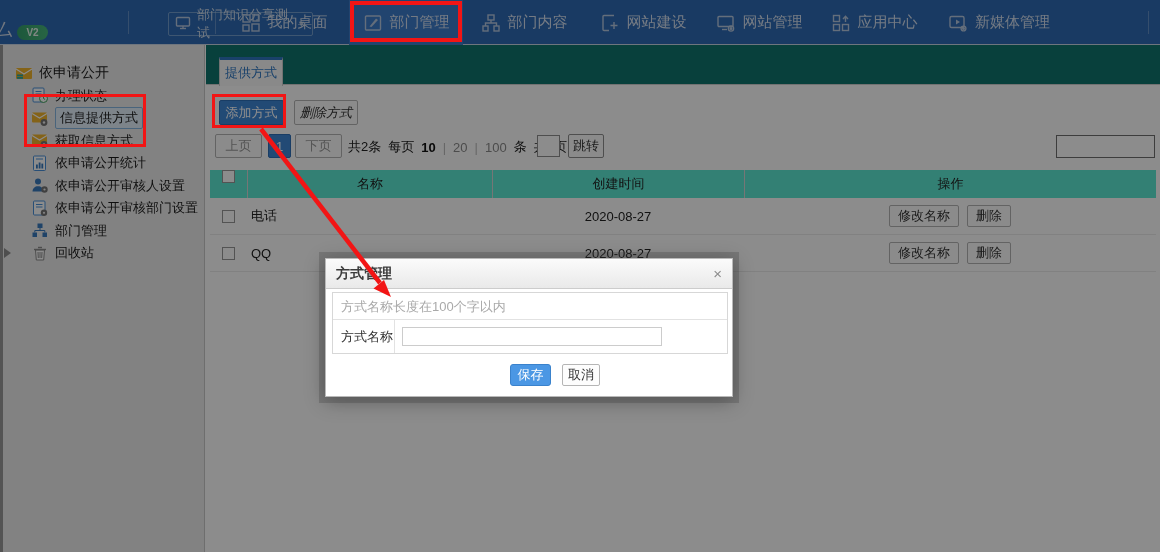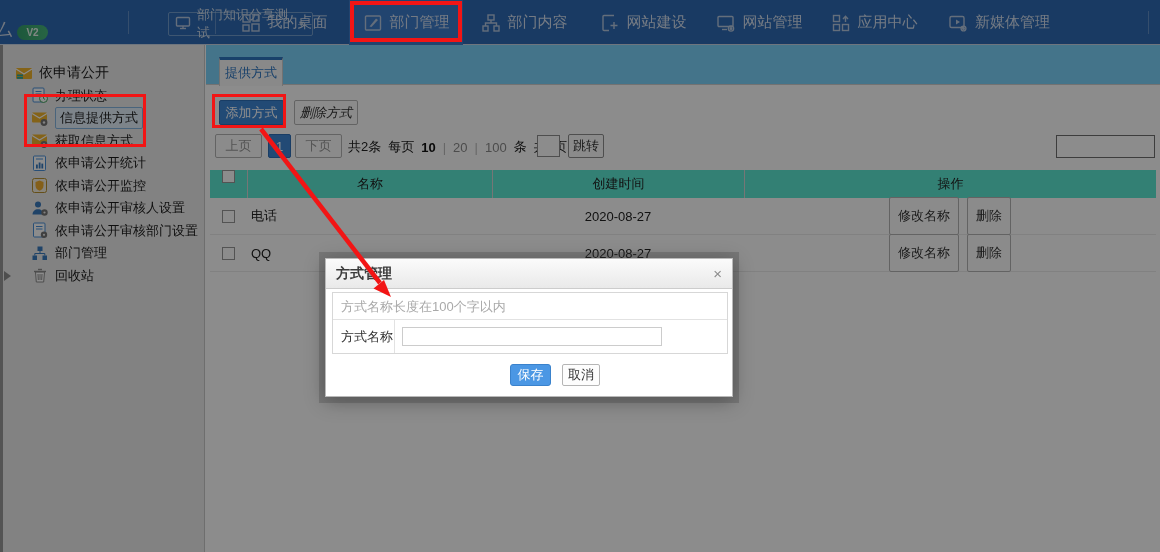--- a/index.html
+++ b/index.html
@@ -33,21 +33,21 @@
   .tree-item { position:relative; height:22.5px; display:flex; align-items:center; gap:6px;
                font-size:13px; color:#1a1a1a; cursor:pointer; white-space:nowrap; }
   .tree-item.lvl0 { padding-left:15px; font-size:14px; }
   .tree-item.lvl1 { padding-left:31px; }
   .tree-icon { width:18px; height:17px; flex:0 0 18px; }
   .tree-label.selected { background:#e3f0fb; border:1px solid #86b6e2; padding:1px 4px; border-radius:2px; }
   .expand-caret { position:absolute; left:4px; top:6px; width:0; height:0;
                   border-left:7px solid #8f8f8f; border-top:5px solid transparent; border-bottom:5px solid transparent; }
 
   .content { position:absolute; left:206px; top:45px; width:954px; height:507px; background:#fff; }
-  .tabstrip { position:absolute; left:0; top:0; width:954px; height:40px; background:#7dd3fc;
+  .tabstrip { position:absolute; left:0; top:0; width:954px; height:40px; background:#0f766e;
               border-bottom:1px solid #cfcfcf; }
   .tab { position:absolute; left:13px; top:12px; width:64px; height:29px; background:#fafafa;
          border:1px solid #cfcfcf; border-top:3px solid #2f77c2; border-bottom:none;
          color:#2f77c2; font-size:13px; display:flex; align-items:center; justify-content:center; cursor:pointer; }
 
   .btn { display:flex; align-items:center; justify-content:center; font-size:13px; cursor:pointer;
          border:1px solid #b5b5b5; background:#fdfdfd; color:#333; border-radius:2px; }
   .btn-primary { background:#3f87d6; border-color:#2f6fb8; color:#fff; }
   .btn-add { position:absolute; left:13px; top:55px; width:65px; height:25px; }
   .btn-del { position:absolute; left:88px; top:55px; width:64px; height:25px;font-style:italic; }
@@ -69,21 +69,21 @@
   .tbl-head { display:flex; height:28px; background:#5eead4; align-items:center; }
   .tbl-row  { display:flex; height:37px; align-items:center; border-bottom:1px solid #ececec; background:#fff; }
   .c-check { width:37px; display:flex; justify-content:center; }
   .c-name  { width:245px; padding-left:4px; }
   .c-date  { width:252px; text-align:center; }
   .c-act   { flex:1; text-align:center; display:flex; justify-content:center; gap:8px; }
   .tbl-head .c-name, .tbl-head .c-date { text-align:center; padding-left:0; }
   .tbl-head > div { border-left:1px solid #d8d8d8; height:28px; line-height:28px; }
   .tbl-head > div:first-child { border-left:none; }
   .checkbox { width:13px; height:13px; border:1px solid #979797; background:#fff; cursor:pointer; }
-  .act-btn { height:38px; padding:0 8px; display:inline-flex; align-items:center; }
+  .act-btn { height:22px; padding:0 8px; display:inline-flex; align-items:center; }
 
   
   .dim { position:absolute; inset:0; background:rgba(0,0,0,.45); z-index:50; }
 
   
   .modal { position:absolute; left:325px; top:258px; width:408px; height:139px; background:#fff;
            z-index:60; border:1px solid #b9b9b9;
            box-shadow:0 0 0 6px rgba(60,60,60,.28), 0 4px 18px rgba(0,0,0,.35); }
   .modal-head { height:30px; background:linear-gradient(#fbfbfb,#e9e9e9); border-bottom:1px solid #ccc;
                 display:flex; align-items:center; padding:0 10px; }
@@ -259,29 +259,20 @@
       <span class="tree-icon">
         <svg viewBox="0 0 18 17">
             <rect x="2.5" y="1" width="12" height="14.5" rx="1" fill="#fff" stroke="#4a90d9"></rect>
             <line x1="5" y1="4" x2="12" y2="4" stroke="#4a90d9"></line>
             <rect x="5" y="9.5" width="1.8" height="4" fill="#3a7abd"></rect>
             <rect x="7.7" y="7.5" width="1.8" height="6" fill="#3a7abd"></rect>
             <rect x="10.4" y="8.6" width="1.8" height="4.9" fill="#3a7abd"></rect>
           </svg>
       </span>
       <span class="tree-label">依申请公开统计</span>
-    </div>
-    <div class="tree-item lvl1">
-      <span class="tree-icon">
-        <svg viewBox="0 0 18 17">
-            <rect x="1.5" y="1.5" width="14" height="14" rx="2" fill="#f6f1e2" stroke="#b8912e"></rect>
-            <path d="M8.5 3.5 l4 1.5 v3.5 c0 2.8-2 4.6-4 5.3 -2-.7-4-2.5-4-5.3 V5 Z" fill="#f0ad2e"></path>
-          </svg>
-      </span>
-      <span class="tree-label">依申请公开监控</span>
     </div>
     <div class="tree-item lvl1">
       <span class="tree-icon">
         <svg viewBox="0 0 18 17">
             <circle cx="7" cy="4.5" r="3" fill="#3a7abd"></circle>
             <path d="M1.5 14.5 c0-3.3 2.5-5.3 5.5-5.3 s5.5 2 5.5 5.3 Z" fill="#3a7abd"></path>
             <circle cx="13.5" cy="12.5" r="3.2" fill="#767676"></circle>
             <circle cx="13.5" cy="12.5" r="1.1" fill="#ededed"></circle>
           </svg>
       </span>

